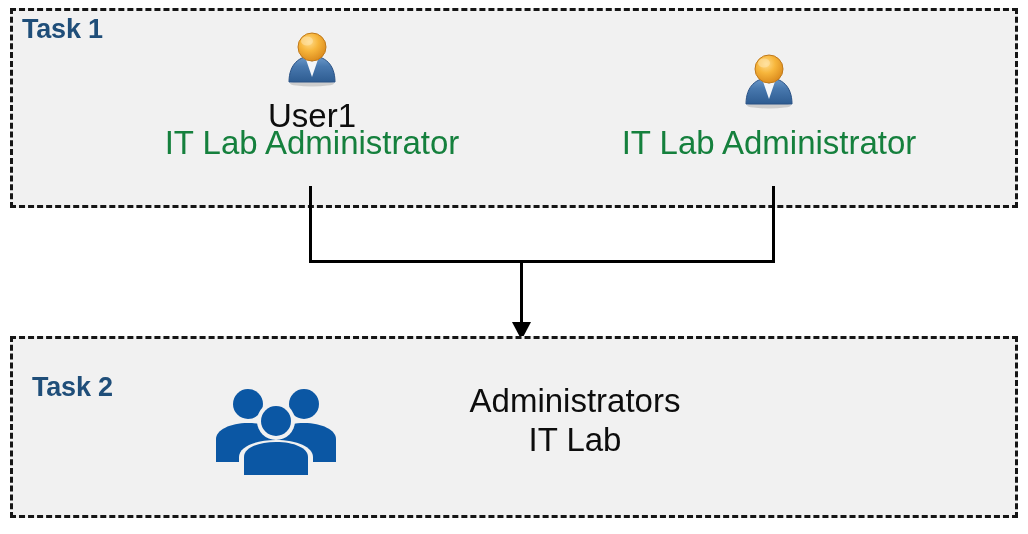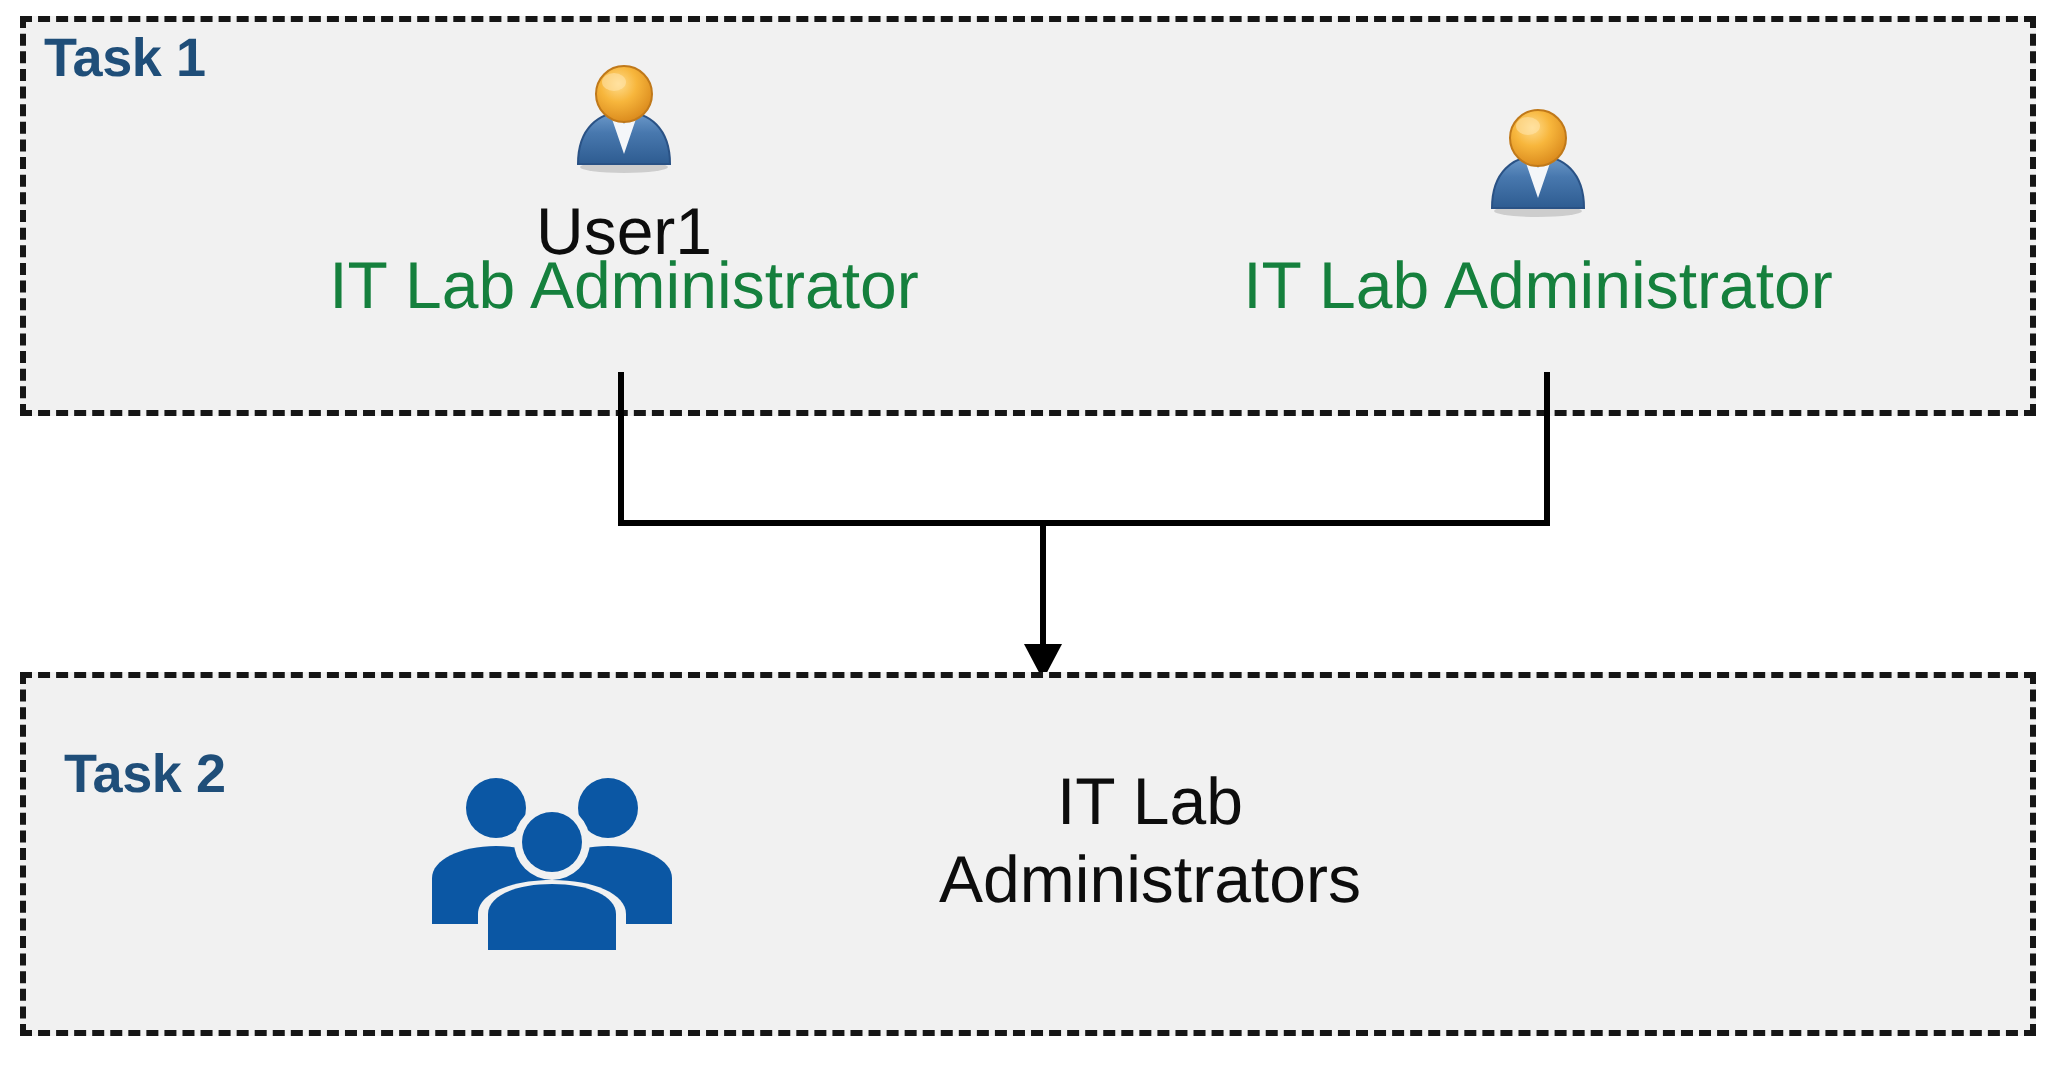--- a/index.html
+++ b/index.html
@@ -203,17 +203,17 @@
       <path d="M60 76 L60 53 C60 44 74 37 92 37 C110 37 124 44 124 53 L124 76 Z"></path>
 
       <circle cx="64" cy="35" r="19" fill="#F1F1F1"></circle>
       <circle cx="64" cy="35" r="15"></circle>
       <path d="M27 92 L27 71 C27 61 43 54 64 54 C85 54 101 61 101 71 L101 92 Z" fill="#F1F1F1"></path>
       <path d="M32 89 L32 71 C32 62 46 56 64 56 C82 56 96 62 96 71 L96 89 Z"></path>
     </g>
   </svg>
 
   <div id="group-label">
+    <span class="ln">Administrators</span>
     <span class="ln">IT Lab</span>
-    <span class="ln">Administrators</span>
   </div>
 
 </div>
 
 </body></html>

